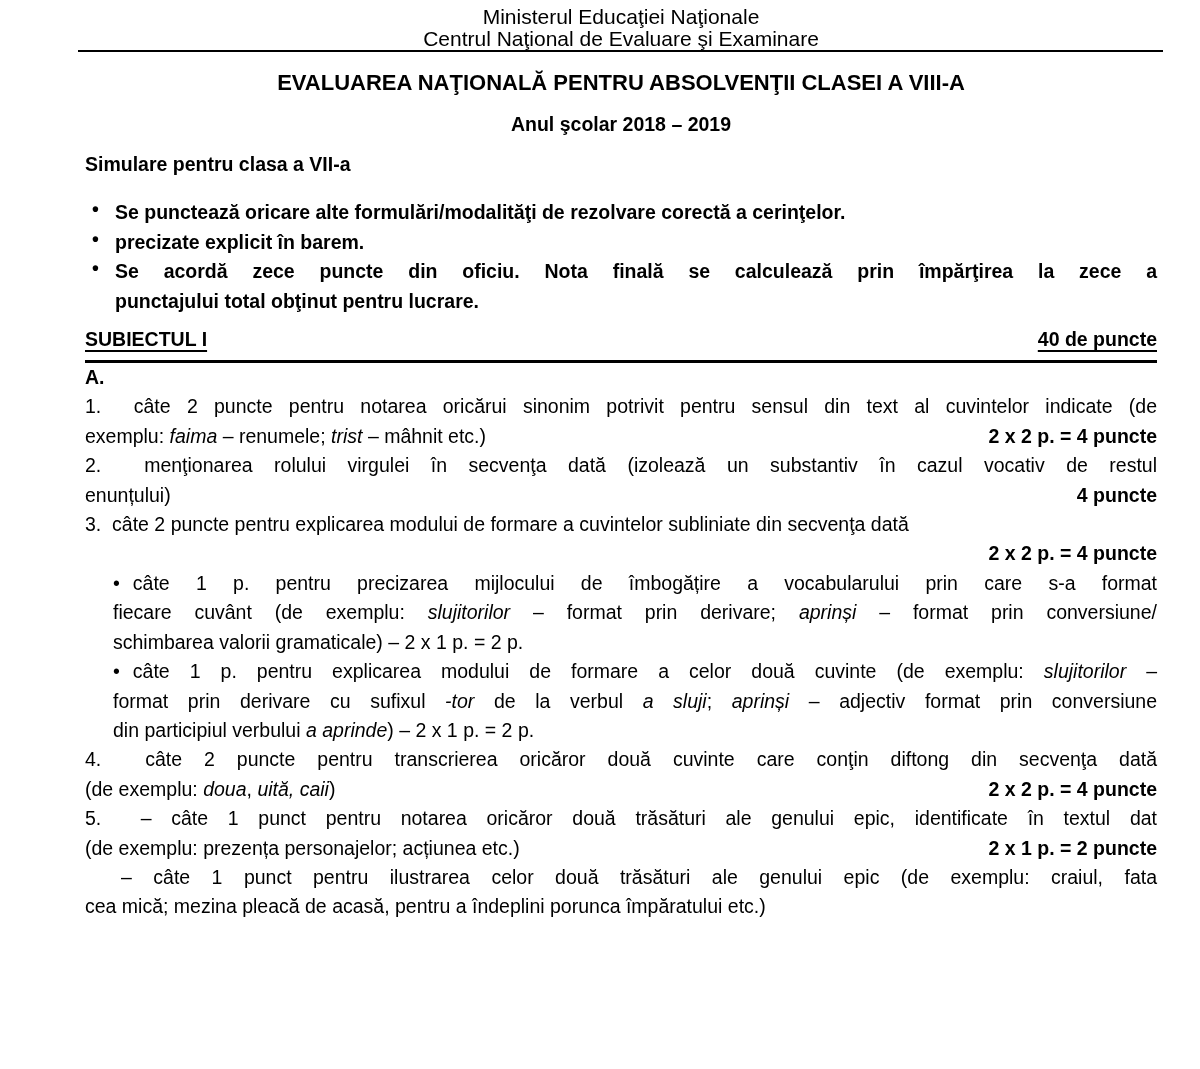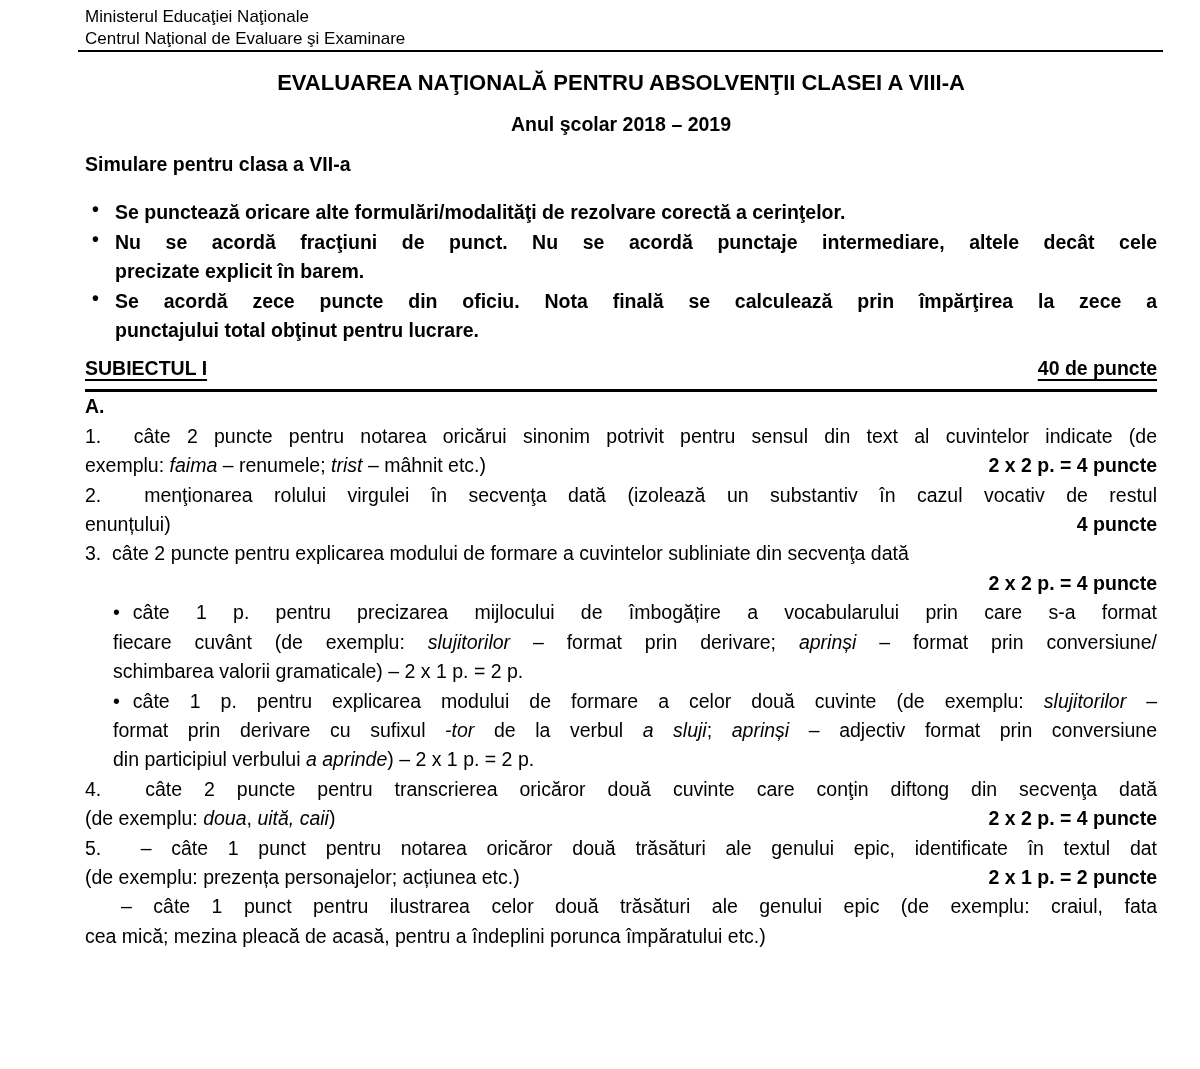--- a/index.html
+++ b/index.html
@@ -8,21 +8,21 @@
     width: 1200px;
     height: 1069px;
     box-sizing: border-box;
     padding: 6px 43px 0 85px;
     background: #ffffff;
     color: #000000;
     font-family: "Liberation Sans", sans-serif;
     font-size: 19.5px;
     overflow: hidden;
   }
-  .doc-header { text-align: left; font-size: 17px; line-height: 22px; }
+  .doc-header { text-align: center; font-size: 21px; line-height: 22px; }
   .header-rule {
     border: none;
     border-top: 2px solid #000;
     margin: 0 -6px 0 -7px;
     height: 0;
   }
   .doc-title {
     text-align: center; font-weight: bold; font-size: 22px;
     line-height: 26px; margin-top: 18px;
   }
@@ -78,21 +78,20 @@
 
   <div class="simulare">Simulare pentru clasa a VII-a</div>
 
   <div class="notes">
     <div class="note">
       <span class="blt">•</span>
       <div class="ln">Se punctează oricare alte formulări/modalităţi de rezolvare corectă a cerinţelor.</div>
     </div>
     <div class="note">
       <span class="blt">•</span>
-      <div class="ln just">Nu se acordă fracţiuni de punct. Nu se acordă punctaje intermediare, altele decât cele</div>
       <div class="ln">precizate explicit în barem.</div>
     </div>
     <div class="note">
       <span class="blt">•</span>
       <div class="ln just">Se acordă zece puncte din oficiu. Nota finală se calculează prin împărţirea la zece a</div>
       <div class="ln">punctajului total obţinut pentru lucrare.</div>
     </div>
   </div>
 
   <div class="section-header">

